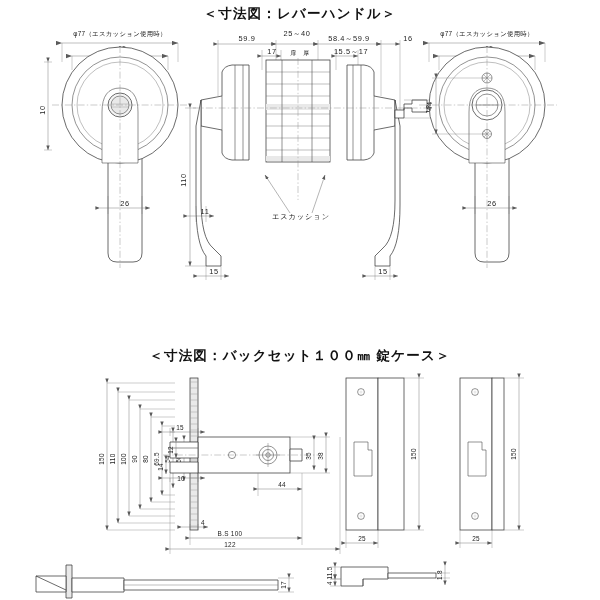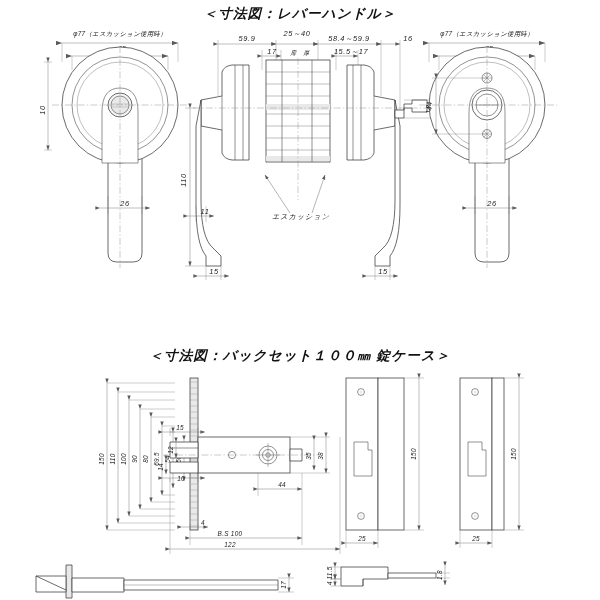--- a/index.html
+++ b/index.html
@@ -2,21 +2,21 @@
 <html lang="ja"><head>
 <meta charset="utf-8">
 <title>寸法図</title>
 <style>
   html,body{margin:0;padding:0;background:#ffffff;}
   body{
     width:600px;height:600px;position:relative;overflow:hidden;
     font-family:"Liberation Sans","DejaVu Sans",sans-serif;
     color:#1a1a1a;
   }
-  #sheet{position:absolute;inset:0;font-style:italic;}
+  #sheet{position:absolute;inset:0;}
   svg{display:block;}
   .ttl{
     font-weight:bold;font-size:13.5px;letter-spacing:1.2px;
     text-anchor:middle;fill:#111;
   }
   .dim{font-size:7.4px;fill:#222;letter-spacing:.6px;text-anchor:middle;
        font-family:"Liberation Sans","DejaVu Sans",sans-serif;}
   .dim-sm{font-size:6.4px;fill:#222;letter-spacing:.3px;text-anchor:middle;}
   .jp{font-size:7.2px;fill:#151515;letter-spacing:.9px;text-anchor:middle;}
   .jp-sm{font-size:6px;fill:#151515;letter-spacing:.5px;text-anchor:middle;}

